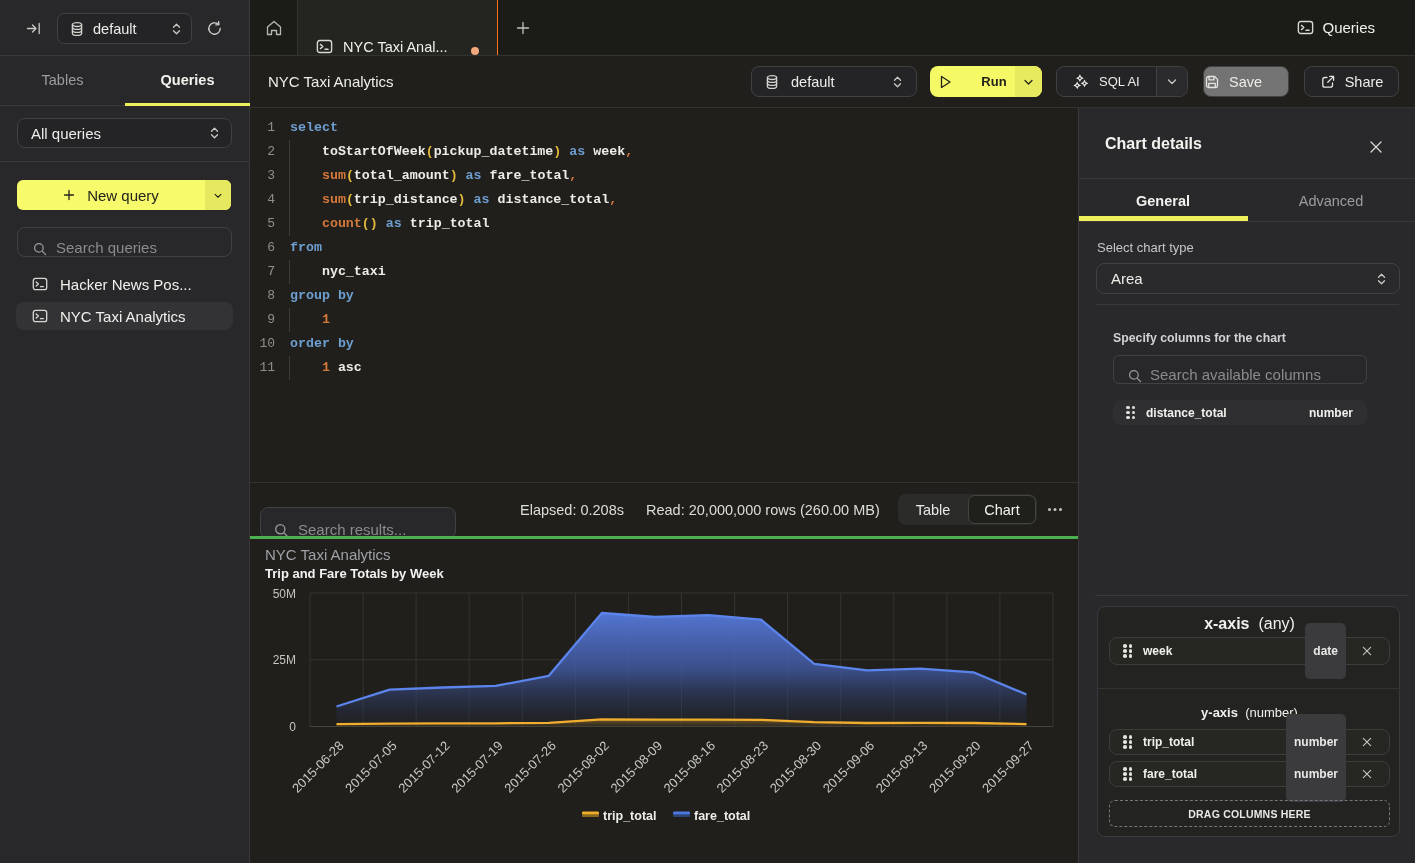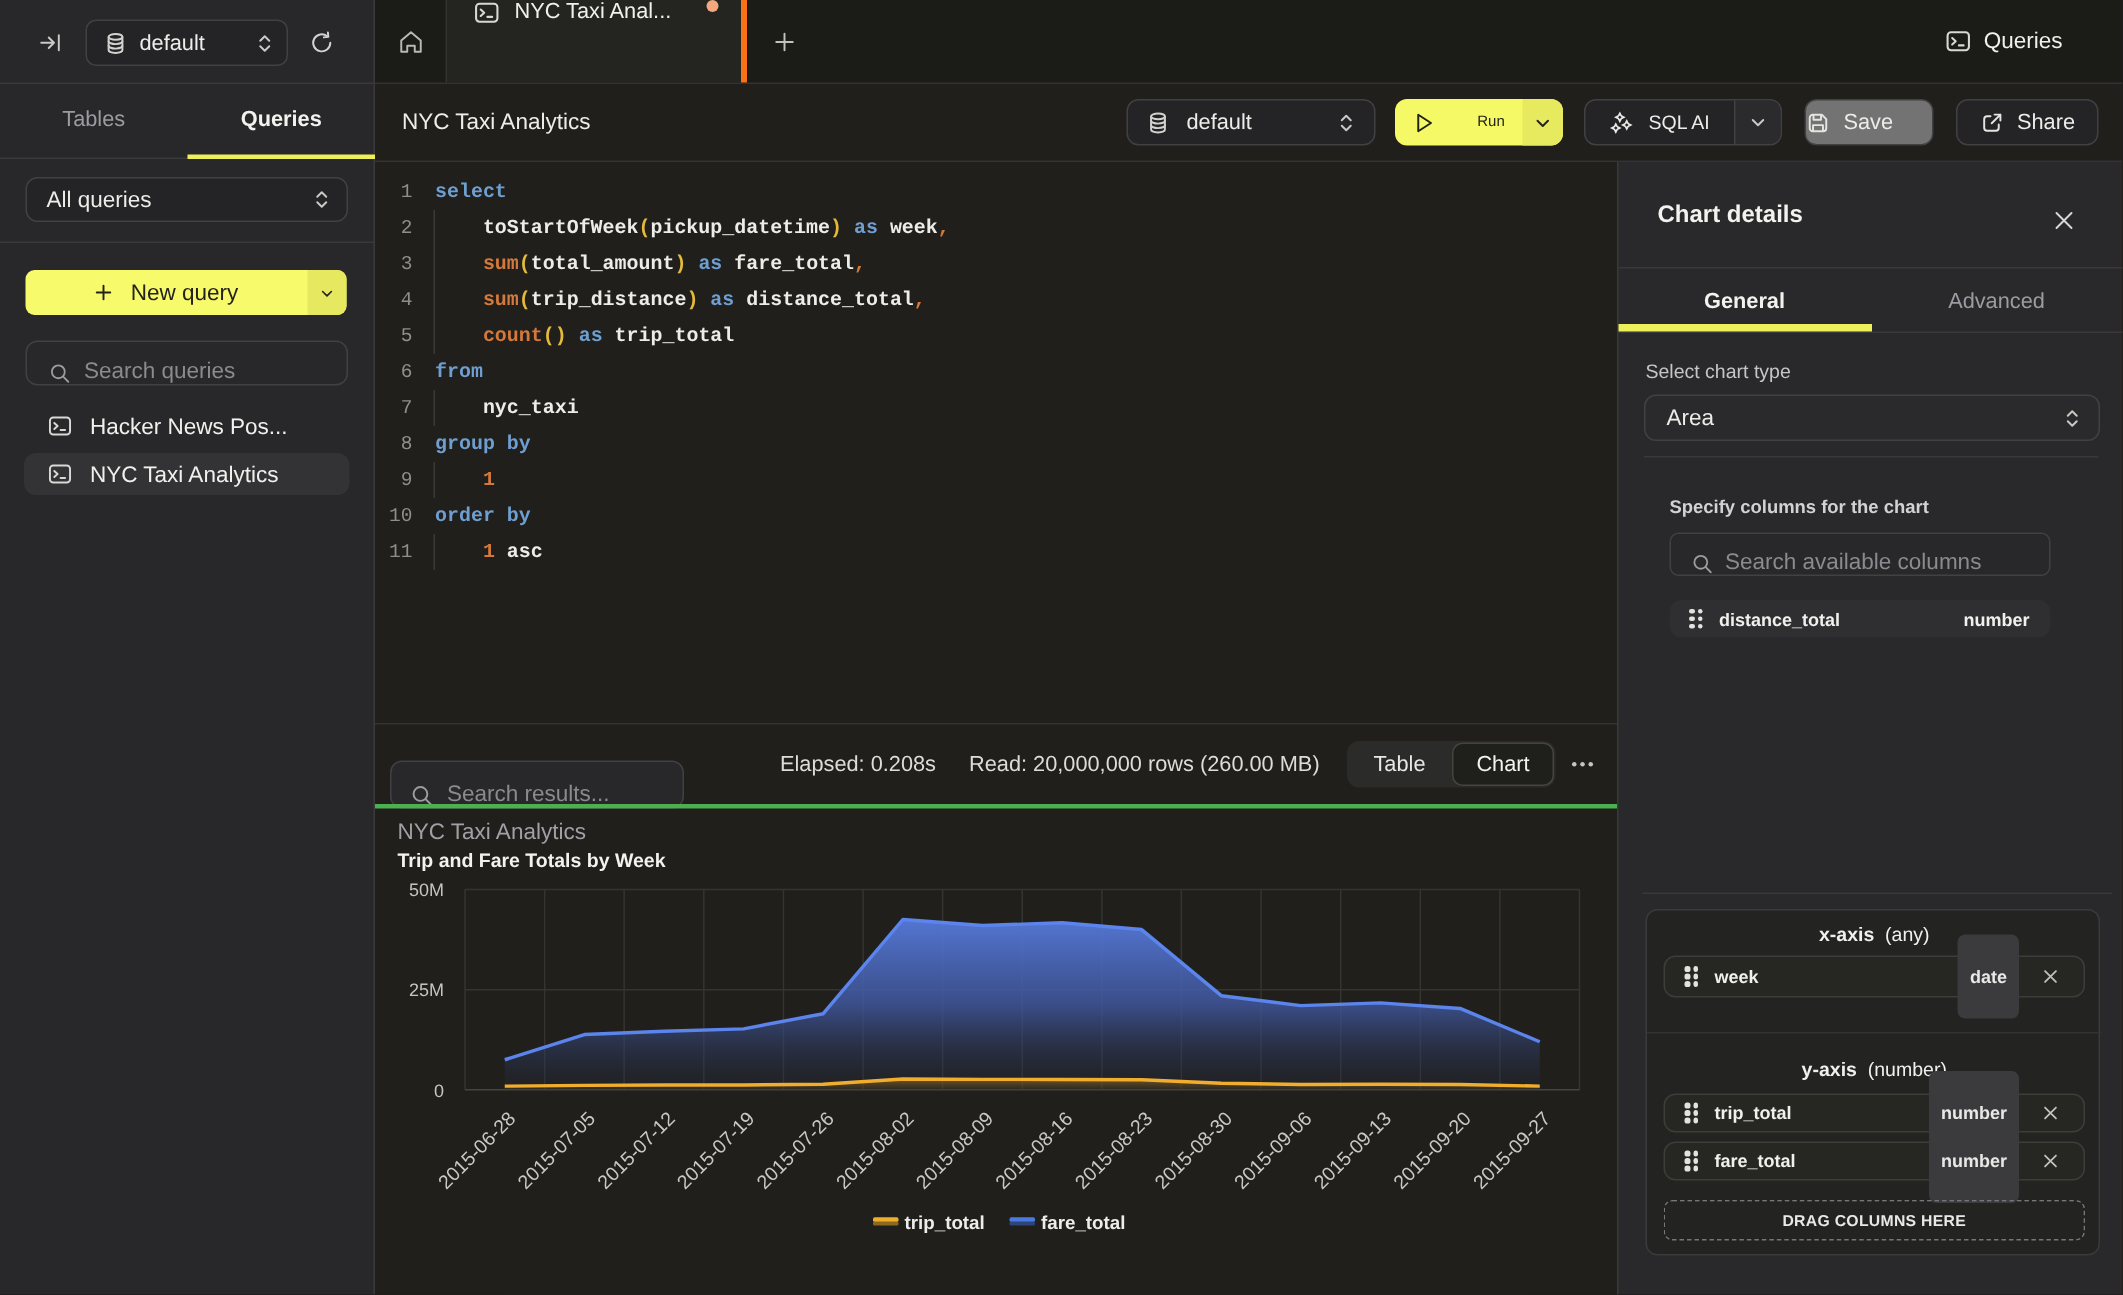--- a/index.html
+++ b/index.html
@@ -90,21 +90,21 @@
     <span style="margin-left:12px;font-size:15px;color:#F0F0EC">NYC Taxi Analytics</span>
   </div>
 </div>
 
 <div class="abs" id="strip" style="left:250px;top:0;width:1165px;height:56px;background:#1B1B18;border-bottom:1px solid #333330">
   <div class="abs" style="left:0;top:0;width:48px;height:55px;border-right:1px solid #333330;display:flex;align-items:center;justify-content:center">
     <svg class="ic" style="color:#B9B9B4" width="18" height="18" viewBox="0 0 18 18" stroke-width="1.4">
         <path d="M2.5 8L9 2.5L15.5 8V15.5H11.5V11.5H6.5V15.5H2.5Z"></path>
       </svg>
   </div>
-  <div class="abs" style="left:48px;top:0;width:200px;height:55px;background:#242421;border-right:4px solid #f97316;display:flex;align-items:flex-start">
+  <div class="abs" style="left:48px;top:0;width:200px;height:55px;background:#242421;border-right:1px solid #f97316;display:flex;align-items:flex-end">
     <svg class="ic" style="margin-left:18px;color:#D8D8D4" width="17" height="17" viewBox="0 0 16 16">
         <rect x="1.3" y="2.3" width="13.4" height="11.4" rx="2.2"></rect>
         <path d="M4.2 6L6.4 8L4.2 10M8.4 10.6H11.4"></path>
       </svg>
     <span style="margin-left:10px;font-size:14.5px;color:#F0F0EC">NYC Taxi Anal...</span>
     <div style="margin-left:23px;width:8px;height:8px;border-radius:50%;background:#F2A97E"></div>
   </div>
   <svg class="abs ic" style="left:266px;top:21px;color:#C3C3BE" width="14" height="14" viewBox="0 0 14 14" stroke-width="1.5">
       <path d="M7 1.5V12.5M1.5 7H12.5"></path>
     </svg>
@@ -131,21 +131,21 @@
     <svg class="ic" style="position:absolute;right:12px;color:#C9C9C5" width="13" height="14" viewBox="0 0 13 14">
         <path d="M3.5 5.2L6.5 2.2L9.5 5.2M3.5 8.8L6.5 11.8L9.5 8.8"></path>
       </svg>
   </div>
 
   <div class="abs" style="left:680px;top:10px;width:112px;height:31px;background:#F6F966;border-radius:8px;color:#23231C">
     <div class="abs" style="left:0;top:0;width:85px;height:31px;display:flex;align-items:center;justify-content:center">
       <svg class="ic" width="15" height="16" viewBox="0 0 15 16" stroke-width="1.5">
           <path d="M3.5 2.5L12 8L3.5 13.5Z"></path>
         </svg>
-      <span style="margin-left:28px;font-size:10px;font-weight:400">Run</span>
+      <span style="margin-left:28px;font-size:13px;font-weight:700">Run</span>
     </div>
     <div class="abs" style="left:85px;top:0;width:27px;height:31px;background:#E7EA5F;border-radius:0 8px 8px 0"></div>
     <svg class="abs ic" style="left:94px;top:13px;color:#23231C" width="9" height="7" viewBox="0 0 9 7" stroke-width="1.4">
         <path d="M1 1.5L4.5 5L8 1.5"></path>
       </svg>
   </div>
 
   <div class="sel" style="left:806px;top:10px;width:132px;height:31px;background:#242427;border-radius:8px">
     <svg style="margin-left:15px" width="17" height="17" viewBox="0 0 17 17" fill="#E8E8E4" fill-rule="evenodd">
         <path d="M7.9 1.3000000000000003L9.226 3.874L11.8 5.2L9.226 6.526L7.9 9.1L6.574 6.526L4.0 5.2L6.574 3.874ZM7.9 4.03L9.07 5.2L7.9 6.37L6.73 5.2Z"></path>
@@ -214,21 +214,21 @@
         <i></i>
         <i></i>
         <i></i>
       </div>
     <span style="margin-left:11px;font-size:12px;font-weight:bold;color:#F0F0EC">distance_total</span>
     <span style="margin-left:auto;margin-right:14px;font-size:12px;font-weight:bold;color:#F0F0EC">number</span>
   </div>
 
   <div class="abs" style="left:16px;top:487px;width:313px;height:1px;background:#39393C"></div>
   <div class="abs" style="left:18px;top:498px;width:303px;height:231px;background:#232321;border:1px solid #3A3A3D;border-radius:8px">
-    <div class="abs" style="left:0;top:8px;width:303px;text-align:center;font-size:13px;color:#F0F0EC"><b>x-axis</b>&nbsp;&nbsp;(any)</div>
+    <div class="abs" style="left:0;top:8px;width:303px;text-align:center;font-size:16px;color:#F0F0EC"><b>x-axis</b>&nbsp;&nbsp;(any)</div>
     <div class="row-item" style="left:11px;top:30px;width:281px;height:28px">
       <div class="dots" style="margin-left:13px">
           <i></i>
           <i></i>
           <i></i>
           <i></i>
           <i></i>
           <i></i>
         </div>
       <span style="margin-left:11px;font-size:12px;font-weight:bold;color:#F0F0EC">week</span>

